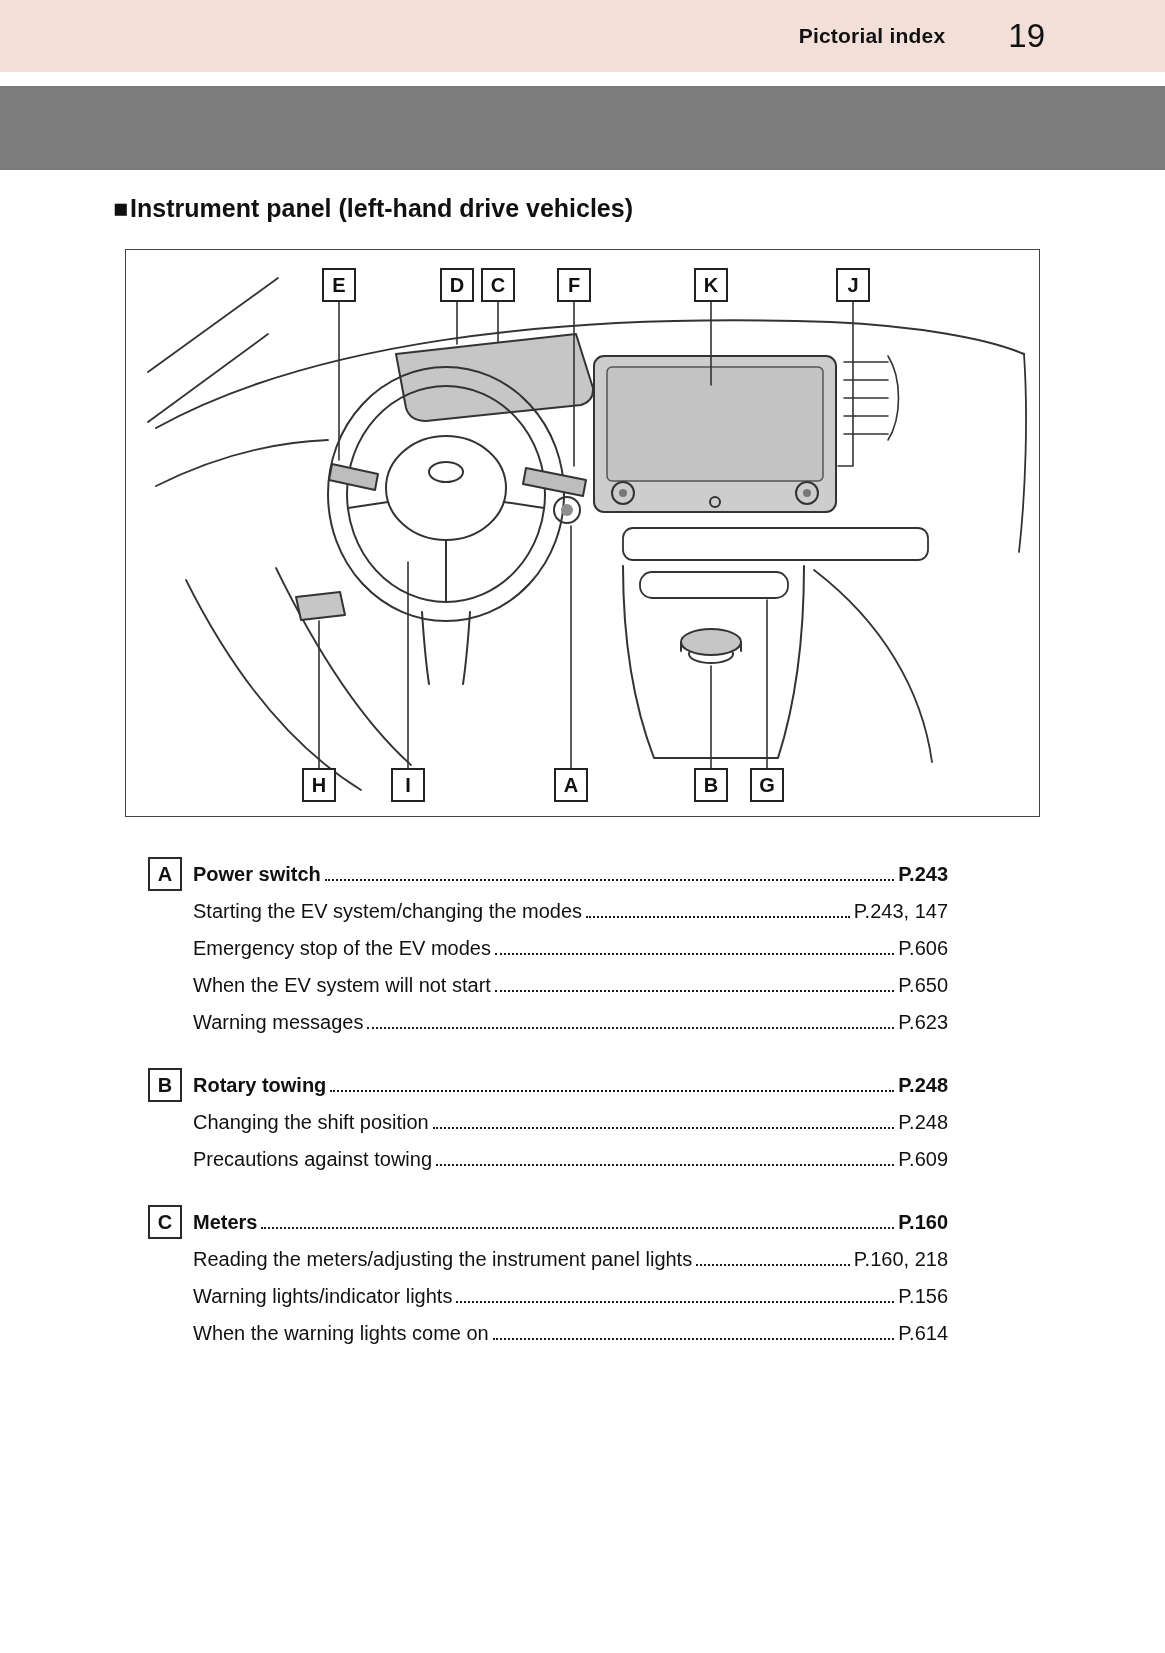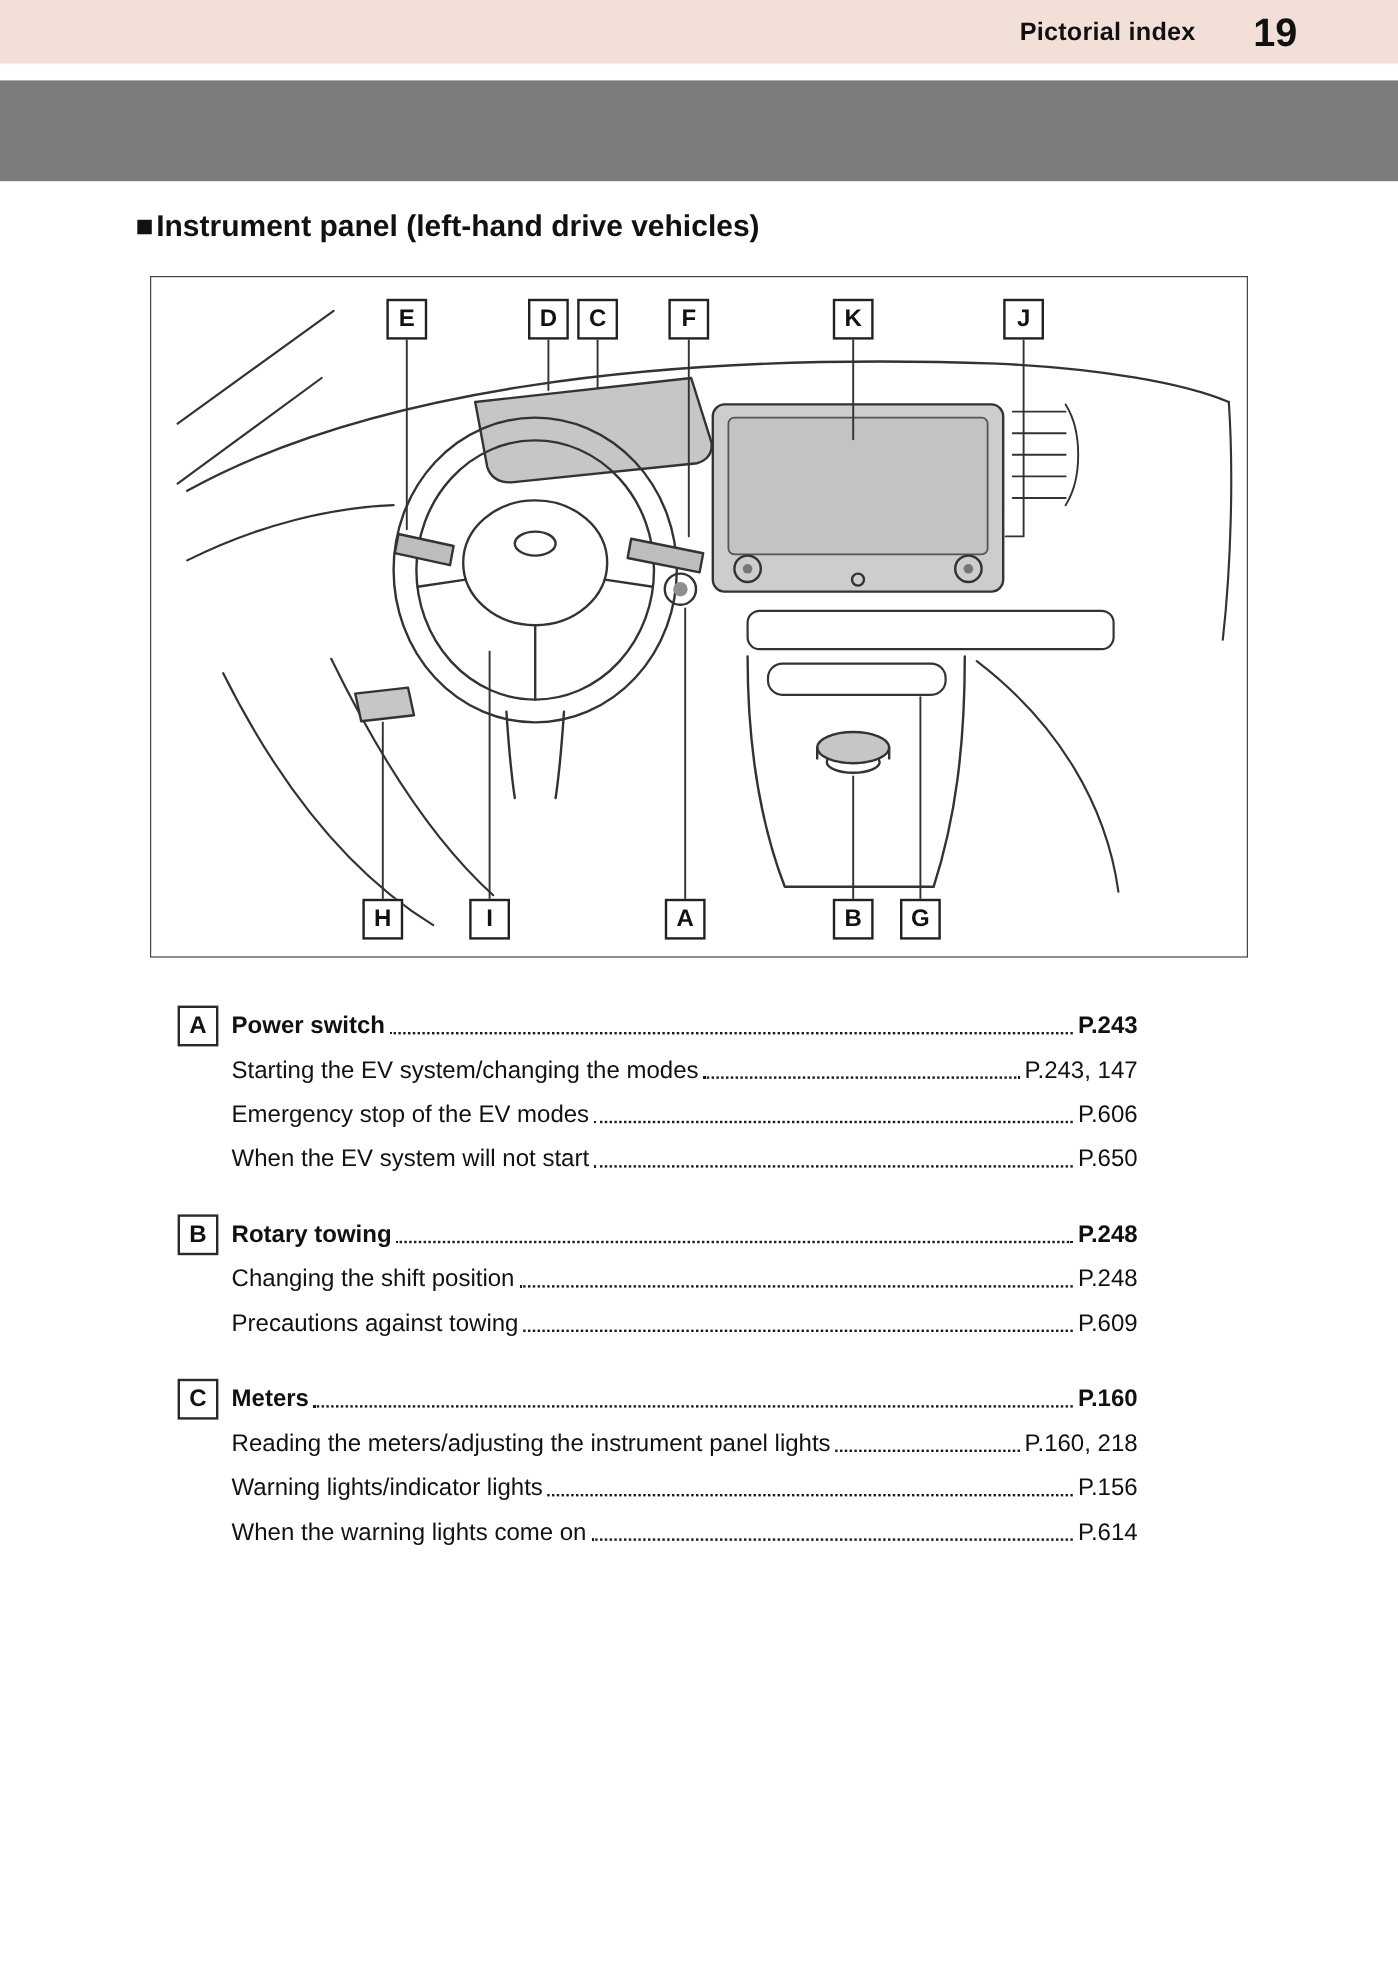--- a/index.html
+++ b/index.html
@@ -12,36 +12,36 @@
   .page {
     position: relative;
     width: 1165px;
     height: 1653px;
     background: #ffffff;
     overflow: hidden;
   }
 
   
   .header-strip {
-    height: 53px;
+    height: 72px;
     background: #f2e0d8;
     display: flex;
     align-items: center;
     justify-content: flex-end;
-    padding-right: 84px;
+    padding-right: 120px;
   }
   .header-title {
     font-weight: bold;
     font-size: 21px;
     letter-spacing: 0.2px;
   }
   .header-pagenum {
-    font-weight: bold;
+    font-weight: normal;
     font-size: 33px;
-    margin-left: 48px;
+    margin-left: 63px;
     text-align: right;
   }
 
   
   .chapter-banner {
     margin-top: 14px;
     height: 84px;
     background: #7c7c7c;
   }
 
@@ -270,20 +270,25 @@
     <div class="row sub-row">
       <span>Emergency stop of the EV modes</span>
       <span class="dots"></span>
       <span class="entry-page">P.606</span>
     </div>
     <div class="row sub-row">
       <span>When the EV system will not start</span>
       <span class="dots"></span>
       <span class="entry-page">P.650</span>
     </div>
+    <div class="row sub-row">
+      <span>Warning messages</span>
+      <span class="dots"></span>
+      <span class="entry-page">P.623</span>
+    </div>
 
     <div class="row main-row">
       <span class="letter-box">
           <span>B</span>
         </span>
       <span class="entry-title">Rotary towing</span>
       <span class="dots"></span>
       <span class="entry-page">P.248</span>
     </div>
     <div class="row sub-row">

